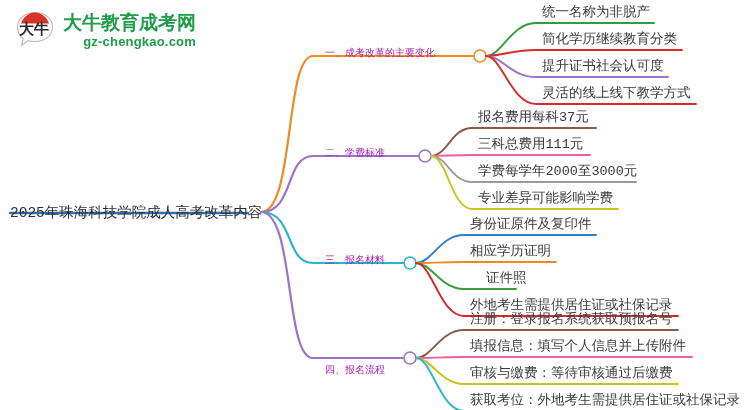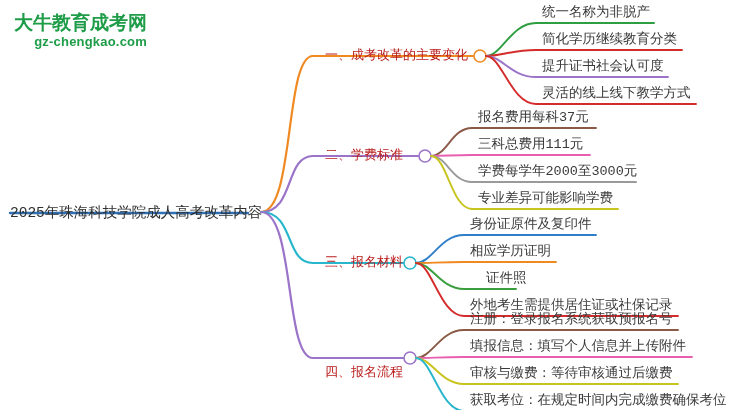--- a/index.html
+++ b/index.html
@@ -74,32 +74,39 @@
     white-space: nowrap;
     color: #3c3c3c;
     font-family: Liberation Mono, monospace;
     line-height: 1;
   }
   .root-label {
     font-size: 14.5px;
     color: #2e2e2e;
   }
   .branch-label {
-    font-size: 13px;
-    color: #b91c1c;
+    font-size: 10px;
+    color: #a21caf;
   }
   .leaf-label {
     font-size: 13.5px;
     color: #3a3a3a;
   }
 </style>
 </head>
 <body>
 
 <div id="logo">
+  <div id="logo-mark">
+    <svg width="42" height="42" viewBox="0 0 42 42">
+      <path d="M21 3.5 C31 3.5 38.5 9.5 38.5 18 C38.5 26.5 31 32.5 21 32.5 C18.5 32.5 16.2 32.2 14.2 31.7 L7.5 36.5 L9.3 29.8 C5.6 27.2 3.5 22.9 3.5 18 C3.5 9.5 11 3.5 21 3.5 Z" fill="#ffffff" stroke="#b9b9b9" stroke-width="1.1"></path>
+      <path d="M7.0 14.5 C9.5 7.5 14.8 3.5 21 3.5 C27.2 3.5 32.5 7.5 35.0 14.5 Z" fill="#d8332a"></path>
+      <text x="20" y="25" text-anchor="middle" font-family="'Liberation Sans', sans-serif" font-size="15" font-weight="bold" fill="#2b2b2b">大牛</text>
+    </svg>
+  </div>
   <div id="logo-text-wrap">
     <div id="logo-title">大牛教育成考网</div>
     <div id="logo-sub">gz-chengkao.com</div>
   </div>
 </div>
 
 <div id="map">
   <svg id="edges" width="750" height="410">
       <path d="M 10 213 L 248 213" fill="none" stroke="#2f6fb5" stroke-width="2.4" stroke-linecap="round"></path>
       <path d="M 261 212 C 295 212, 284.4 56, 313 56 L 473 56" fill="none" stroke="#ef8a22" stroke-width="2.2" stroke-linecap="round"></path>
@@ -141,15 +148,15 @@
       <div class="node-label leaf-label" style="left: 478px; top: 192px;">专业差异可能影响学费</div>
       <div class="node-label branch-label" style="left: 325px; top: 256px;">三、报名材料</div>
       <div class="node-label leaf-label" style="left: 470px; top: 218px;">身份证原件及复印件</div>
       <div class="node-label leaf-label" style="left: 470px; top: 245px;">相应学历证明</div>
       <div class="node-label leaf-label" style="left: 470px; top: 272px; margin-left: 16px;">证件照</div>
       <div class="node-label leaf-label" style="left: 470px; top: 299px;">外地考生需提供居住证或社保记录</div>
       <div class="node-label branch-label" style="left: 325px; top: 366px;">四、报名流程</div>
       <div class="node-label leaf-label" style="left: 470px; top: 313px;">注册：登录报名系统获取预报名号</div>
       <div class="node-label leaf-label" style="left: 470px; top: 340px;">填报信息：填写个人信息并上传附件</div>
       <div class="node-label leaf-label" style="left: 470px; top: 367px;">审核与缴费：等待审核通过后缴费</div>
-      <div class="node-label leaf-label" style="left: 470px; top: 394px;">获取考位：在规定时间内完成缴费确保考位</div>
+      <div class="node-label leaf-label" style="left: 470px; top: 394px;">获取考位：外地考生需提供居住证或社保记录</div>
     </div>
 </div>
 
 </body></html>

